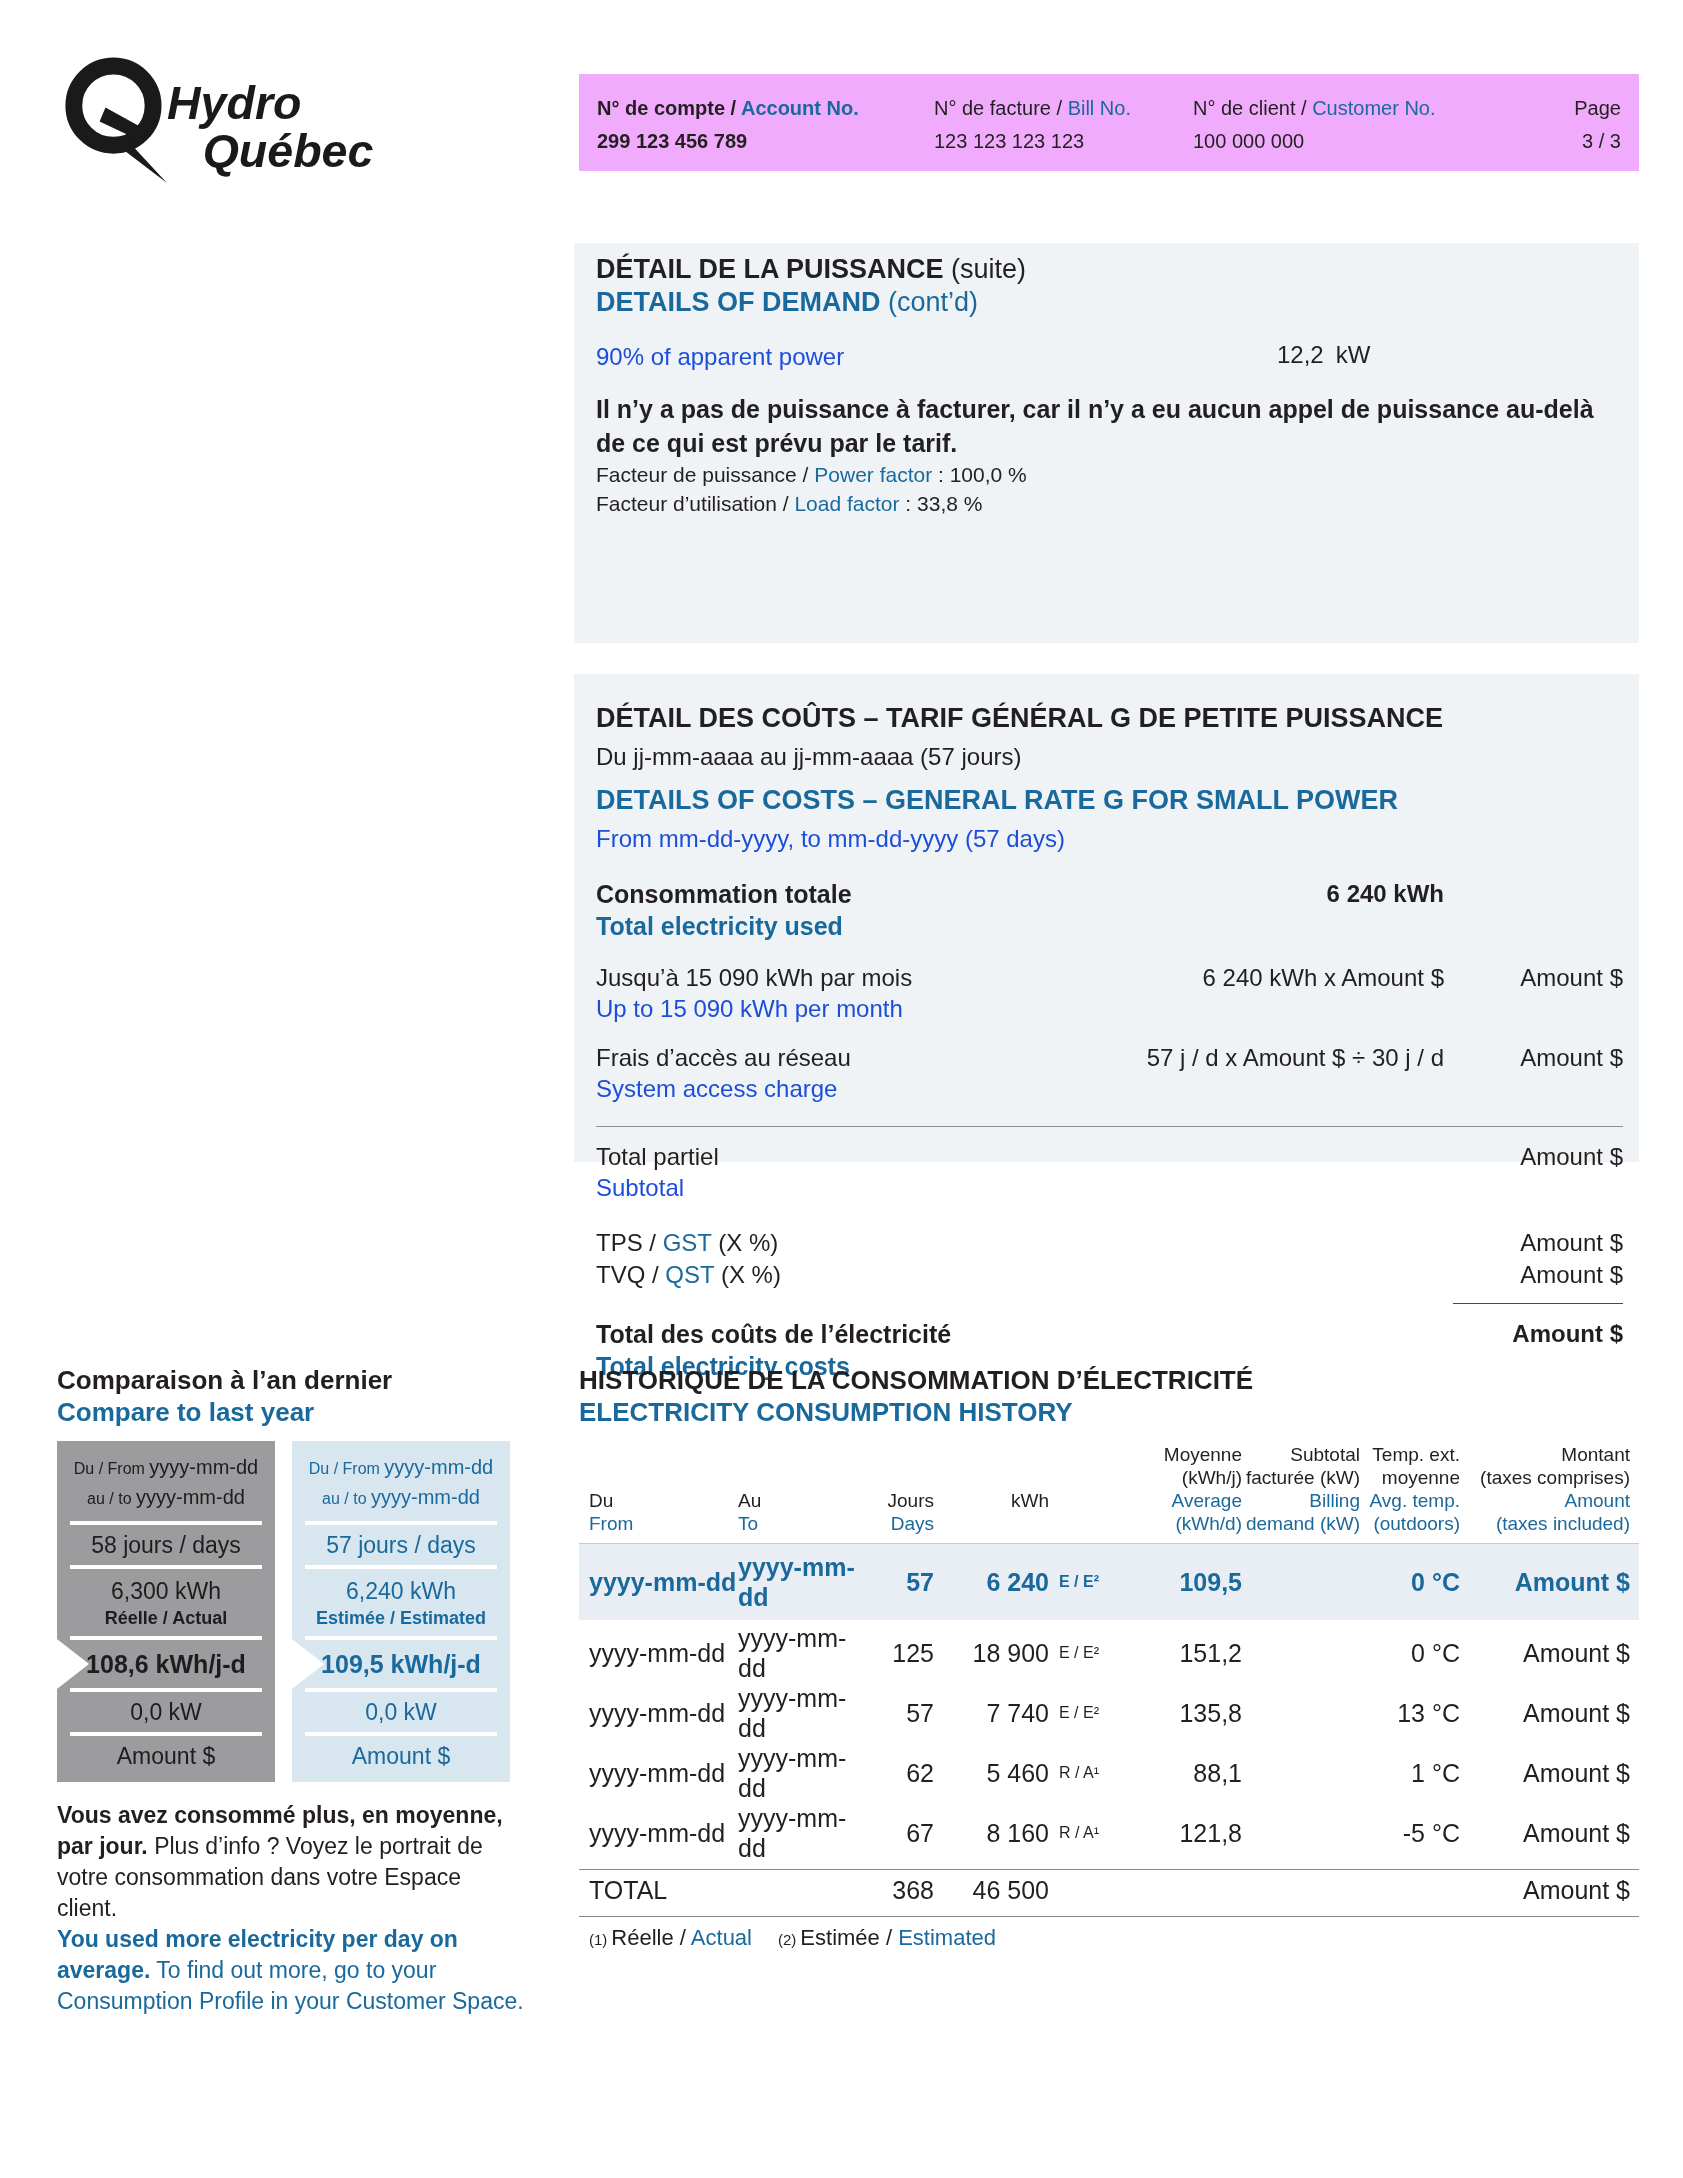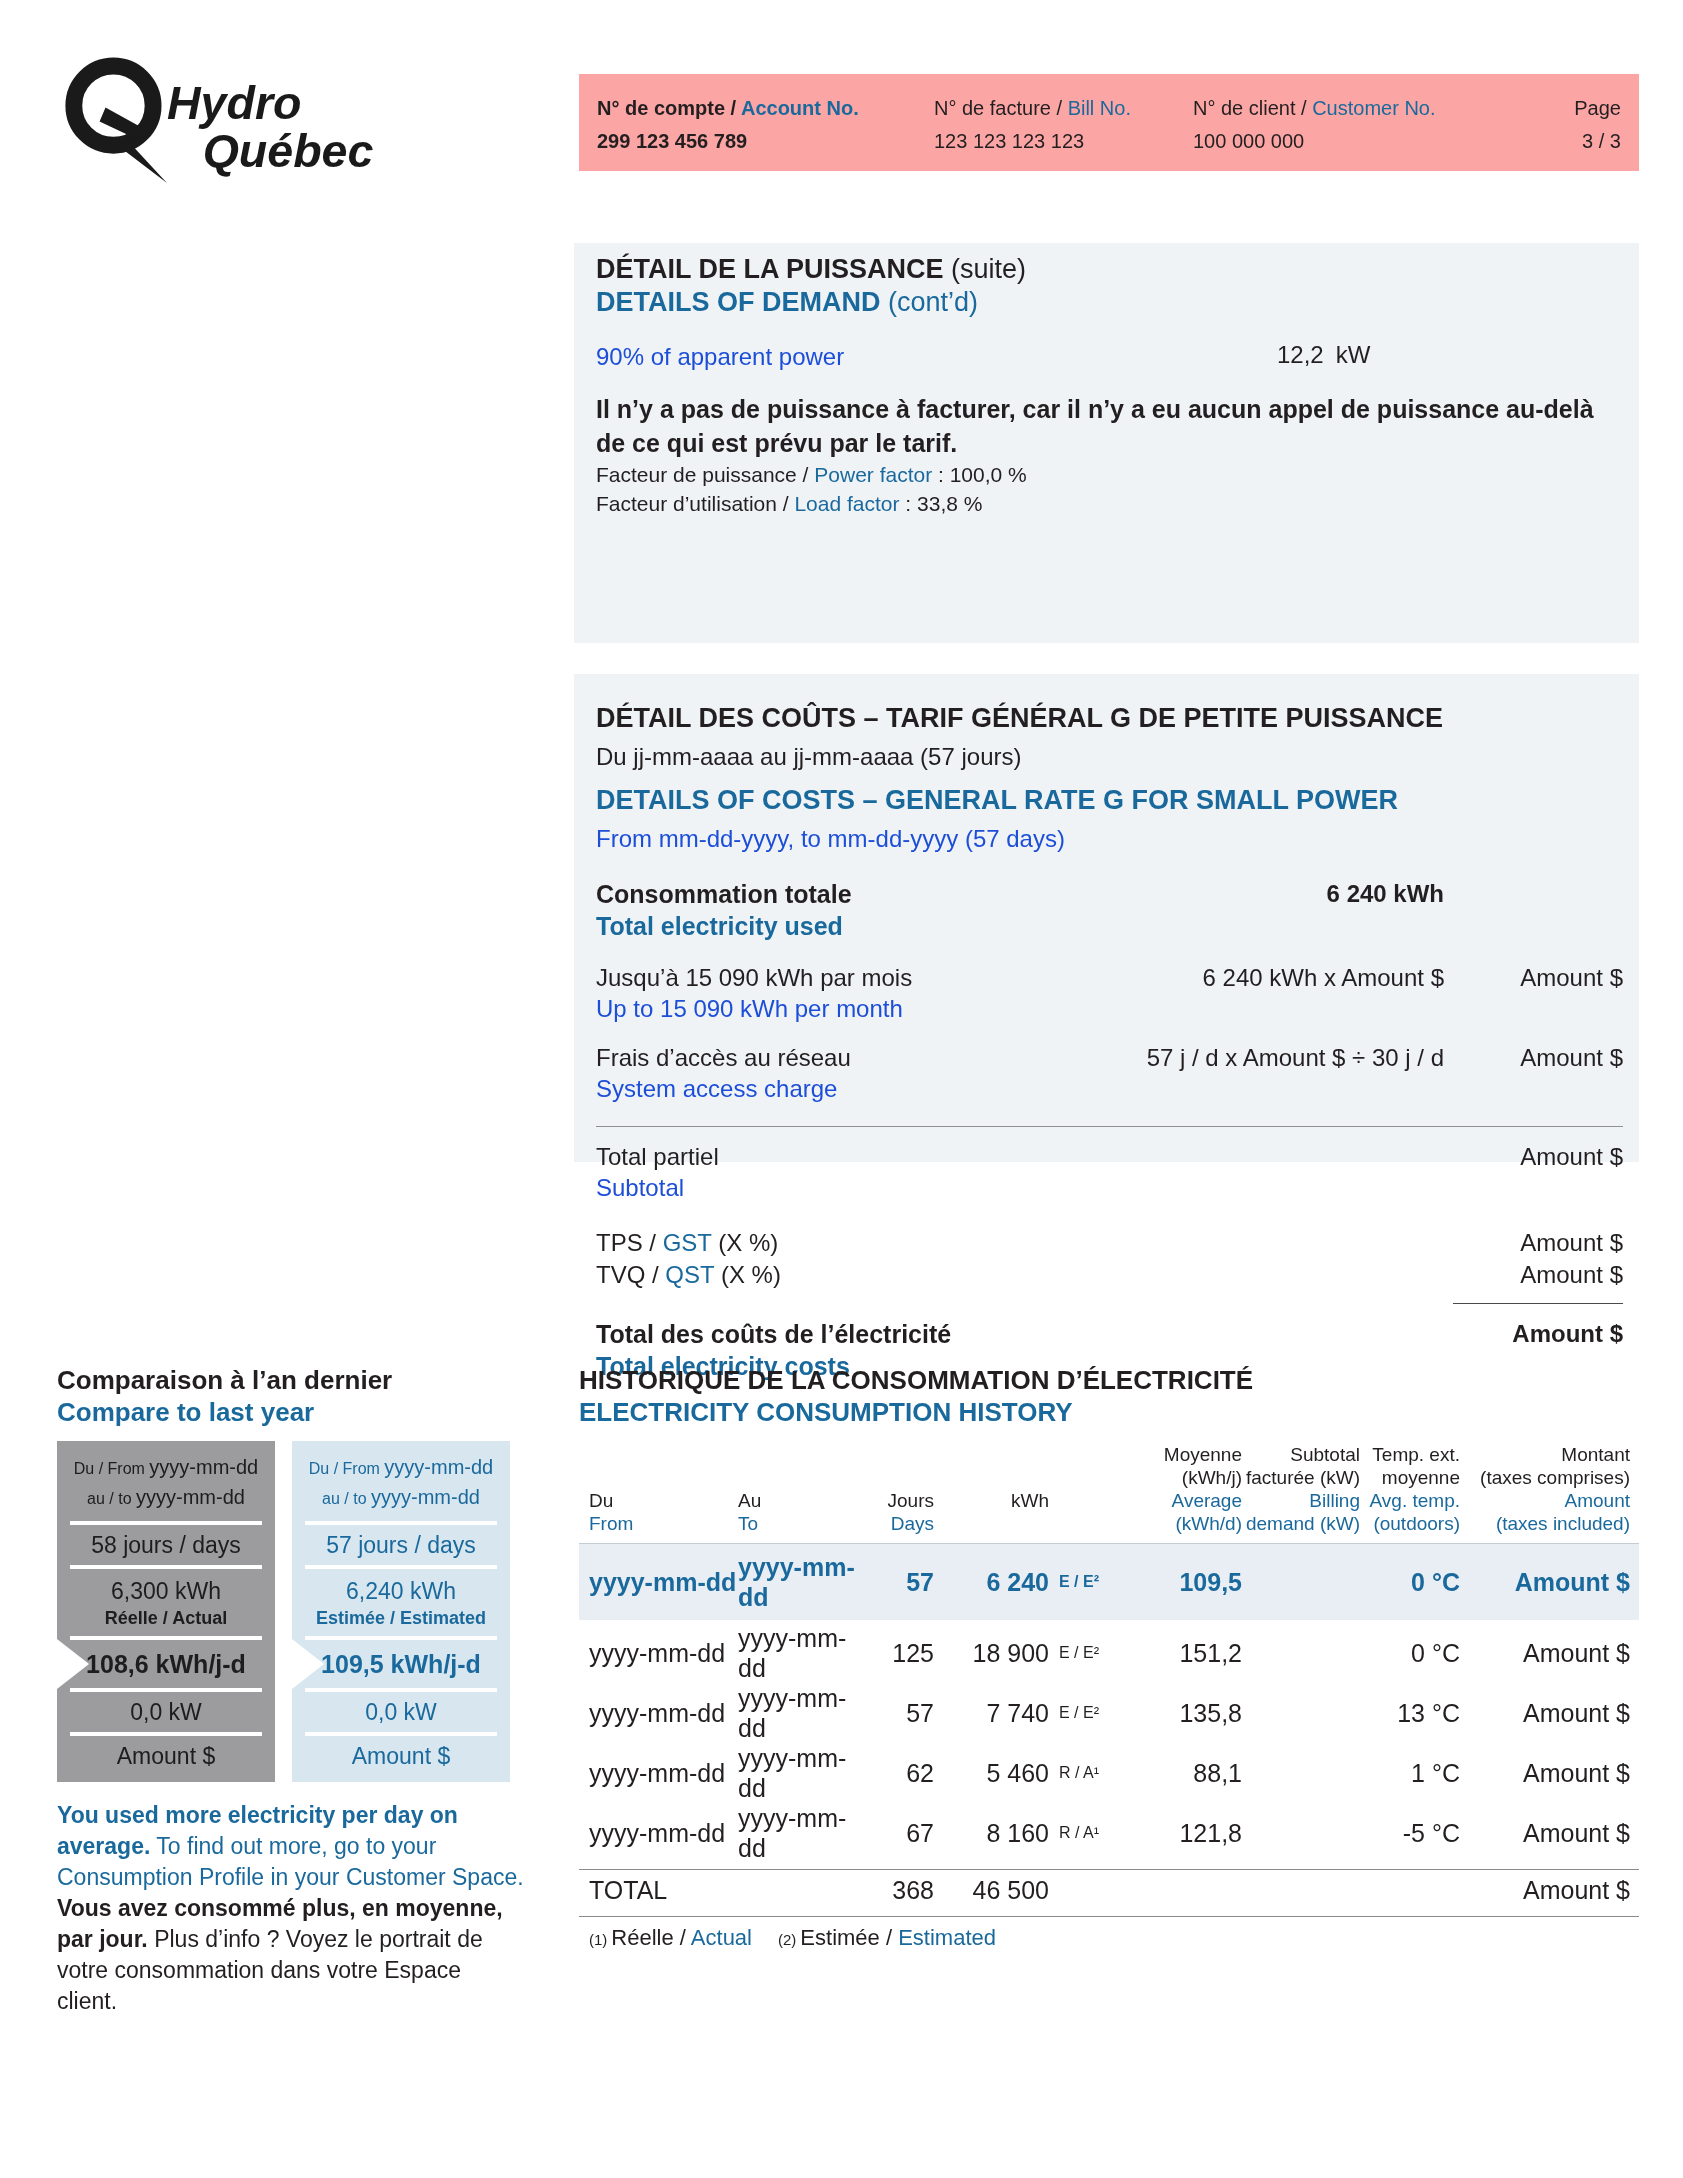--- a/index.html
+++ b/index.html
@@ -5,21 +5,21 @@
   html,body{margin:0;padding:0;background:#fff;}
   #page{position:relative;width:1683px;height:2178px;background:#ffffff;
         font-family:"Liberation Sans",sans-serif;color:#231f20;overflow:hidden;}
   .b{font-weight:bold;}
   .blue{color:#1a699c;}
 
   
   .logo{position:absolute;left:54px;top:50px;width:327px;height:139px;}
 
   
-  .idbar{position:absolute;left:579px;top:74px;width:1060px;height:97px;background:#fca5a5;
+  .idbar{position:absolute;left:579px;top:74px;width:1060px;height:97px;background:#f0abfc;
          box-sizing:border-box;display:grid;grid-template-columns:337px 259px 1fr auto;
          padding:22px 18px 0 18px;}
   .idlabel{font-size:20px;line-height:24px;}
   .idvalue{font-size:20px;line-height:24px;margin-top:9px;}
   .idcell.pg{text-align:right;}
 
   
   .panel{position:absolute;left:574px;width:1065px;background:#eff3f6;box-sizing:border-box;}
   .p1{top:243px;height:400px;padding:10px 20px 0 22px;}
   .p2{top:674px;height:488px;padding:28px 16px 0 22px;}
@@ -228,22 +228,22 @@
       <div class="sep"></div>
       <div class="perday">109,5 kWh/j-d</div>
       <div class="sep"></div>
       <div class="rowtxt">0,0 kW</div>
       <div class="sep"></div>
       <div class="rowtxt">Amount $</div>
     </div>
   </div>
 
   <p class="cmp-note">
+    <span class="seg"><span class="b">Vous avez consommé plus, en moyenne, par jour.</span><span> Plus d’info ? Voyez le portrait de votre consommation dans votre Espace client.</span></span>
     <span class="seg blue"><span class="b">You used more electricity per day on average.</span><span> To find out more, go to your Consumption Profile in your Customer Space.</span></span>
-    <span class="seg"><span class="b">Vous avez consommé plus, en moyenne, par jour.</span><span> Plus d’info ? Voyez le portrait de votre consommation dans votre Espace client.</span></span>
   </p>
 
   <div class="hist-title">
     <div class="t26 b">HISTORIQUE DE LA CONSOMMATION D’ÉLECTRICITÉ</div>
     <div class="t26 b blue">ELECTRICITY CONSUMPTION HISTORY</div>
   </div>
 
   <div class="htable">
     <div class="hgrid hhead">
       <div class="hc">

